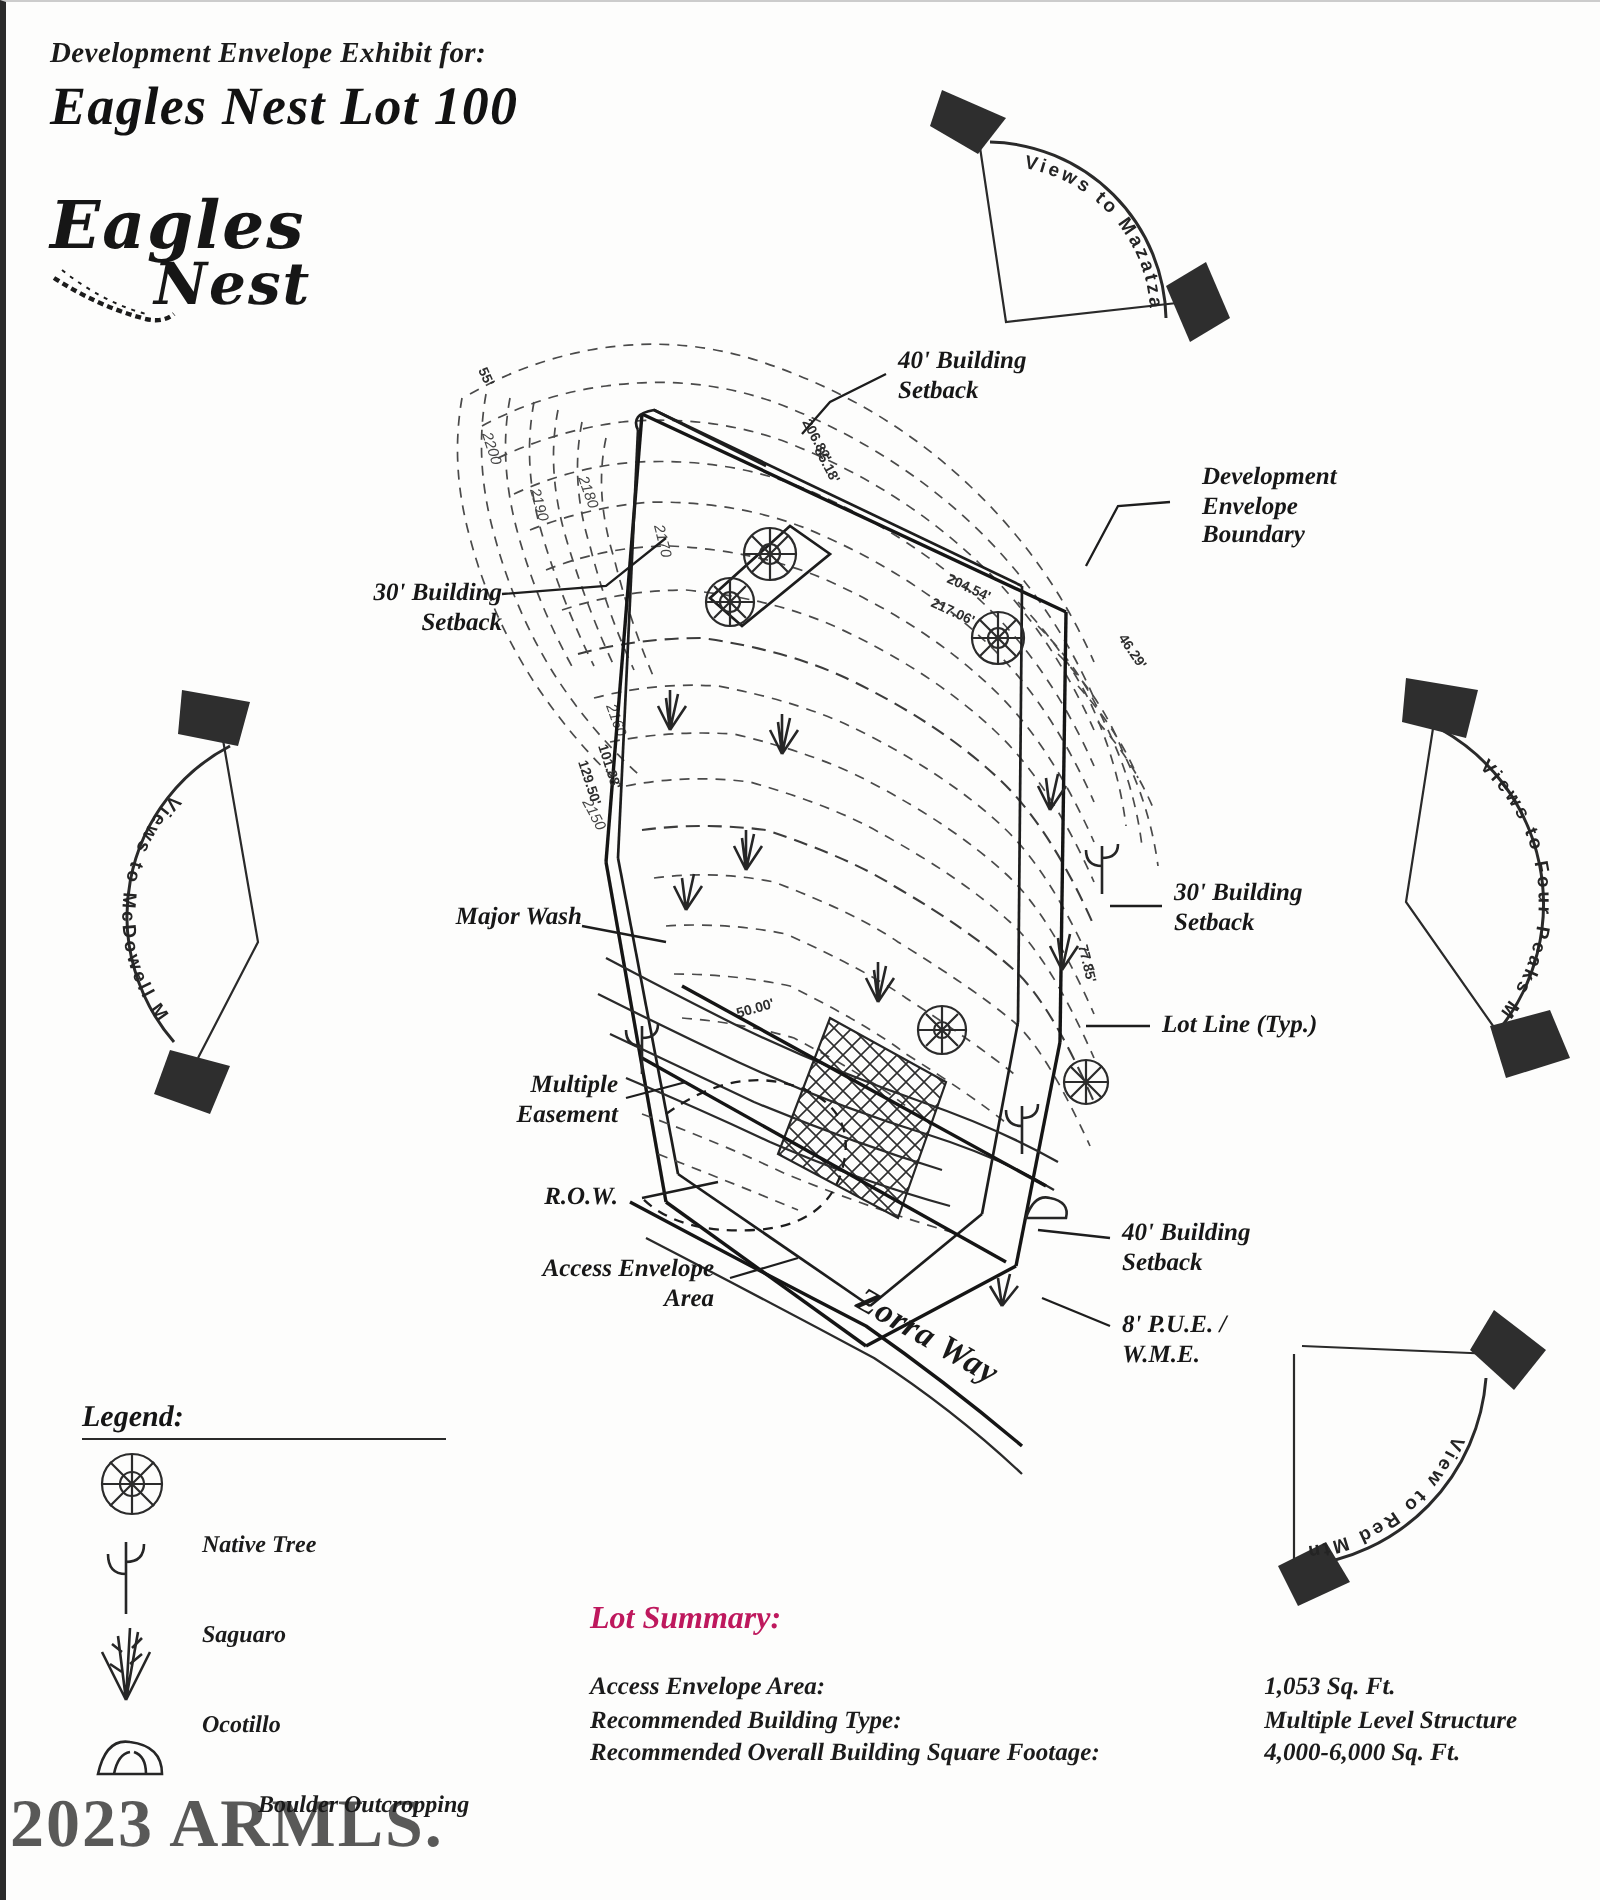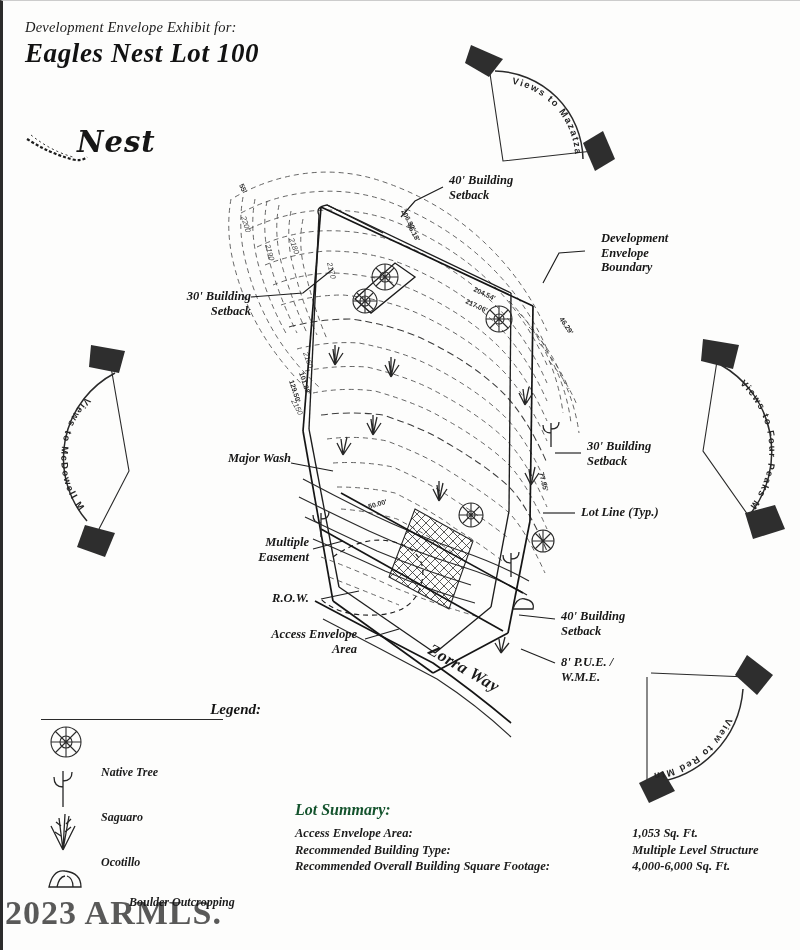--- a/index.html
+++ b/index.html
@@ -22,21 +22,21 @@
     border-left: 3px solid #2b2b2b;
     border-top: 1px solid #cccccc;
     box-sizing: border-box;
     overflow: hidden;
   }
 
   
   .title-block { position: absolute; left: 22px; top: 18px; }
   .subtitle {
     font-style: italic;
-    font-weight: normal;
+    font-weight: bold;
     font-size: 14.5px;
     letter-spacing: .2px;
     color: #1b1b1b;
   }
   .maintitle {
     font-style: italic;
     font-weight: bold;
     font-size: 27px;
     letter-spacing: .6px;
     margin-top: 2px;
@@ -62,43 +62,43 @@
     font-weight: bold;
     font-size: 12.5px;
     line-height: 14.5px;
     color: #171717;
     white-space: pre-line;
   }
   .ann.right { text-align: left; }
   .ann.lefty { text-align: right; }
 
   
-  .legend { position: absolute; left: 38px; top: 700px; width: 220px; text-align: right; }
+  .legend { position: absolute; left: 38px; top: 700px; width: 220px; }
   .legend-title {
     font-style: italic; font-weight: bold; font-size: 15px; color: #151515;
   }
   .legend-rule {
     width: 182px; height: 0; border-top: 1.6px solid #2a2a2a; margin-top: 1px;
   }
   .legend-row {
     position: relative; height: 45px;
   }
   .legend-sym {
     position: absolute; left: 2px; top: 0; width: 46px; height: 44px;
   }
   .legend-label {
     position: absolute; left: 60px; top: 13px;
     font-style: italic; font-weight: bold; font-size: 12px; color: #1b1b1b; margin-top: 32px;
   }
 
   
   .summary { position: absolute; left: 292px; top: 800px; width: 500px; }
   .summary-title {
-    font-style: italic; font-weight: bold; font-size: 16px; color: #14532d;
-    margin-bottom: 6px;
+    font-style: italic; font-weight: bold; font-size: 16px; color: #be185d;
+    margin-bottom: 16px;
   }
   .summary-table { width: 100%; border-collapse: collapse; }
   .summary-table td {
     font-style: italic; font-weight: bold; font-size: 12.5px;
     line-height: 16.5px; color: #1b1b1b; padding: 0; vertical-align: top;
   }
   .summary-table td.val { padding-left: 18px; white-space: nowrap; }
 
   
   .watermark {
@@ -144,20 +144,21 @@
 <body>
 
 <div id="sheet">
 
   <div class="title-block">
     <div class="subtitle">Development Envelope Exhibit for:</div>
     <div class="maintitle">Eagles Nest Lot 100</div>
   </div>
 
   <div class="brand">
+    <div class="brand-eagles">Eagles</div>
     <div class="brand-nest">Nest</div>
     <svg width="170" height="90" style="position:absolute;left:0;top:0;overflow:visible">
       <path d="M6 48 q22 14 44 20 q10 3 16 -2" fill="none" stroke="#1c1c1c" stroke-width="2.2" stroke-dasharray="3 2"></path>
       <path d="M10 44 q20 16 42 22" fill="none" stroke="#1c1c1c" stroke-width="1" stroke-dasharray="2 3"></path>
     </svg>
   </div>
 
   <svg class="layer" viewBox="0 0 800 950">
     <defs>
       <clipPath id="lotclip">

